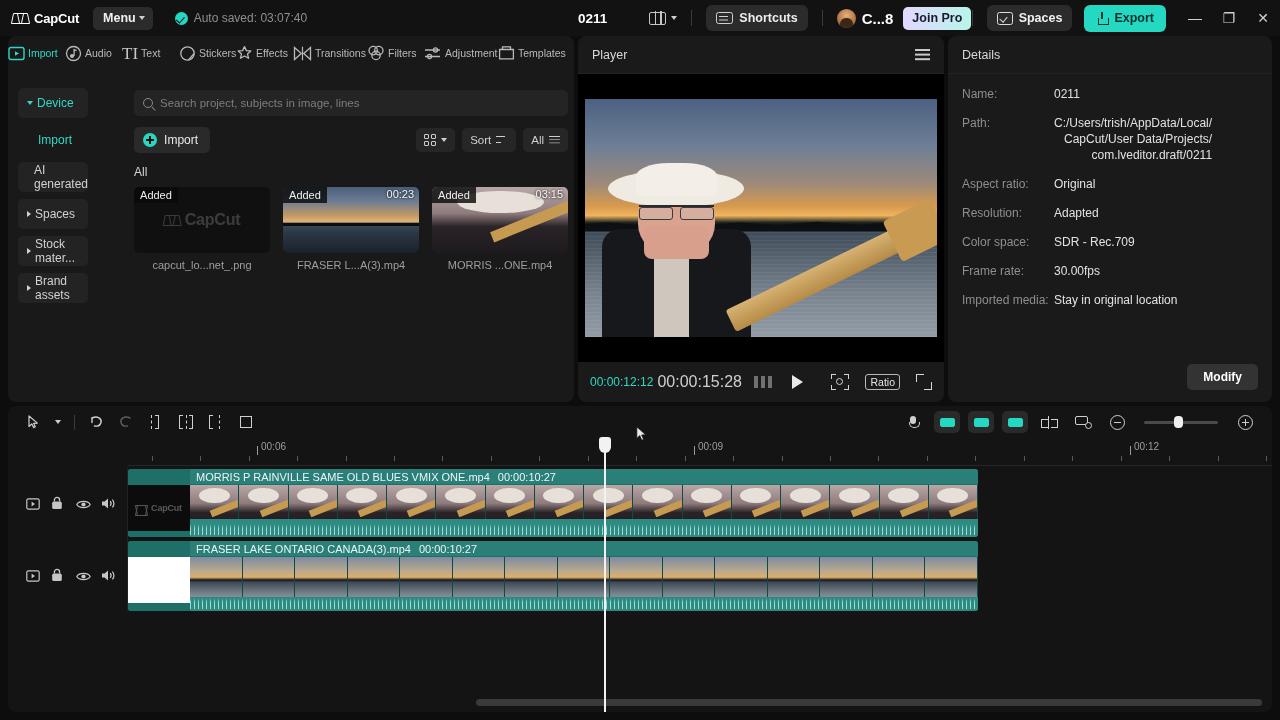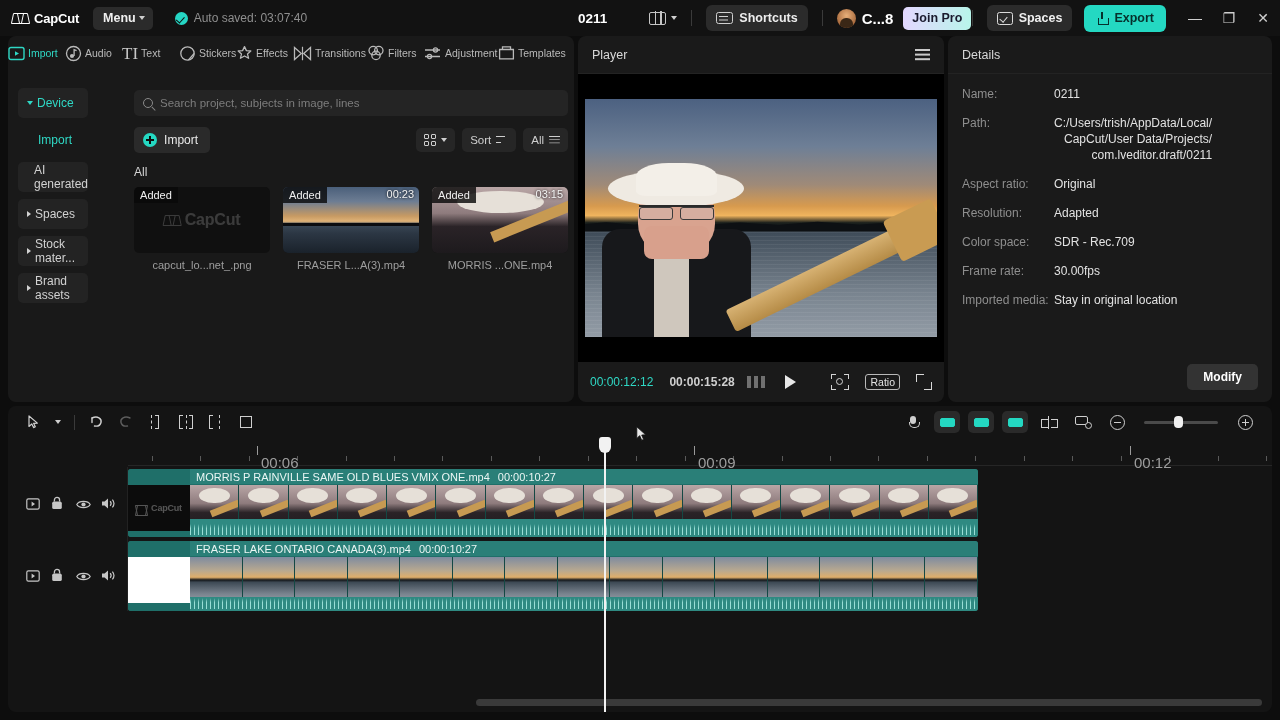--- a/index.html
+++ b/index.html
@@ -157,21 +157,21 @@
   .p-glasses{position:absolute;left:27%;bottom:64%;width:46%;height:7%;border-top:2px solid #2a2a2a;}
   .p-glasses::before,.p-glasses::after{content:"";position:absolute;top:0;width:42%;height:100%;border:1.6px solid #3a3a3a;border-radius:3px;background:rgba(200,215,225,.22);}
   .p-glasses::before{left:0;} .p-glasses::after{right:0;}
   .p-hat{position:absolute;left:8%;bottom:70%;width:84%;height:20%;background:#efeae2;border-radius:50%;}
   .p-hat-top{position:absolute;left:25%;bottom:76%;width:50%;height:18%;background:#f3efe8;border-radius:40% 40% 14% 14%;}
   .p-hands{position:absolute;left:30%;bottom:42%;width:40%;height:18%;background:#d8a08c;border-radius:8px;}
   .guitar-neck{position:absolute;left:43%;bottom:2%;width:58%;height:10%;background:linear-gradient(180deg,#d7b273,#b58b46);transform:rotate(-26deg);transform-origin:left bottom;border-radius:3px;}
   .guitar-head{position:absolute;right:-14%;top:-46%;width:26%;height:190%;background:#c99b52;border-radius:4px;}
   .player-ctrl{height:40px;display:flex;align-items:center;padding:0 12px;gap:0;}
   .t-cur{font-size:12px;color:#2fd8c5;}
-  .t-tot{font-size:12px;color:#cfcfcf;margin-left:16px;font-weight:bold;}
+  .t-tot{font-size:16px;color:#cfcfcf;margin-left:4px;}
   .bars-ico{margin-left:12px;width:18px;height:12px;background:repeating-linear-gradient(90deg,#8d8d8d 0 4px,transparent 4px 7px);opacity:.75;cursor:pointer;}
   .play-tri{margin-left:20px;width:0;height:0;border-top:7px solid transparent;border-bottom:7px solid transparent;border-left:11px solid #e8e8e8;cursor:pointer;}
   .pc-right{margin-left:auto;display:flex;align-items:center;gap:16px;}
   .zoomfit{width:18px;height:16px;position:relative;cursor:pointer;}
   .zoomfit .crn{position:absolute;width:5px;height:5px;border:1.5px solid #d3d3d3;}
   .zoomfit .c1{left:0;top:0;border-right:none;border-bottom:none;}
   .zoomfit .c2{right:0;top:0;border-left:none;border-bottom:none;}
   .zoomfit .c3{left:0;bottom:0;border-right:none;border-top:none;}
   .zoomfit .c4{right:0;bottom:0;border-left:none;border-top:none;}
   .zoomfit .lens{position:absolute;left:5px;top:4px;width:7px;height:7px;border:1.4px solid #d3d3d3;border-radius:50%;}
@@ -218,21 +218,21 @@
   .zoom-minus,.zoom-plus{width:15px;height:15px;border:1.4px solid #cfcfcf;border-radius:50%;position:relative;cursor:pointer;}
   .zoom-minus::before,.zoom-plus::before{content:"";position:absolute;left:3px;top:6px;width:7px;height:1.4px;background:#cfcfcf;}
   .zoom-plus::after{content:"";position:absolute;left:6.3px;top:3px;width:1.4px;height:7px;background:#cfcfcf;}
   .zslider{width:74px;height:3px;background:#4a4a4a;border-radius:2px;position:relative;margin:0 10px;cursor:pointer;}
   .zthumb{position:absolute;left:30px;top:-4.5px;width:9px;height:12px;border-radius:4px;background:#efefef;}
 
   .tl-body{position:absolute;left:0;top:32px;right:0;bottom:0;}
   .ruler{position:absolute;left:120px;right:0;top:0;height:28px;border-bottom:1px solid #262626;}
   .tick{position:absolute;top:18px;width:1px;height:5px;background:#5a5a5a;}
   .tick.major{top:8px;height:9px;background:#9a9a9a;}
-  .rlabel{position:absolute;top:16px;font-size:15px;color:#9e9e9e;white-space:nowrap;}
+  .rlabel{position:absolute;top:3px;font-size:10px;color:#9e9e9e;white-space:nowrap;}
   .track-head{position:absolute;left:0;width:120px;border-right:1px solid #222;}
   .th-icons{display:flex;align-items:center;gap:11px;padding-left:18px;height:100%;}
   .thi{width:14px;height:14px;cursor:pointer;color:#c6c6c6;}
   .tracks{position:absolute;left:120px;right:0;top:29px;bottom:0;overflow:hidden;}
   .track{position:absolute;left:0;right:0;}
   .clip{position:absolute;border-radius:3px;overflow:hidden;background:#1f6f69;}
   .clip-label{height:15px;display:flex;align-items:center;gap:8px;padding-left:6px;font-size:11px;color:#eaf6f4;background:#2a7f78;white-space:nowrap;}
   .clip-film{position:absolute;left:0;right:0;top:16px;height:46px;display:flex;}
   .film-cell{flex:1;height:100%;position:relative;overflow:hidden;border-right:1px solid rgba(0,0,0,.35);}
   .wave{position:absolute;left:0;right:0;bottom:0;height:18px;background:#2f8a82;}

